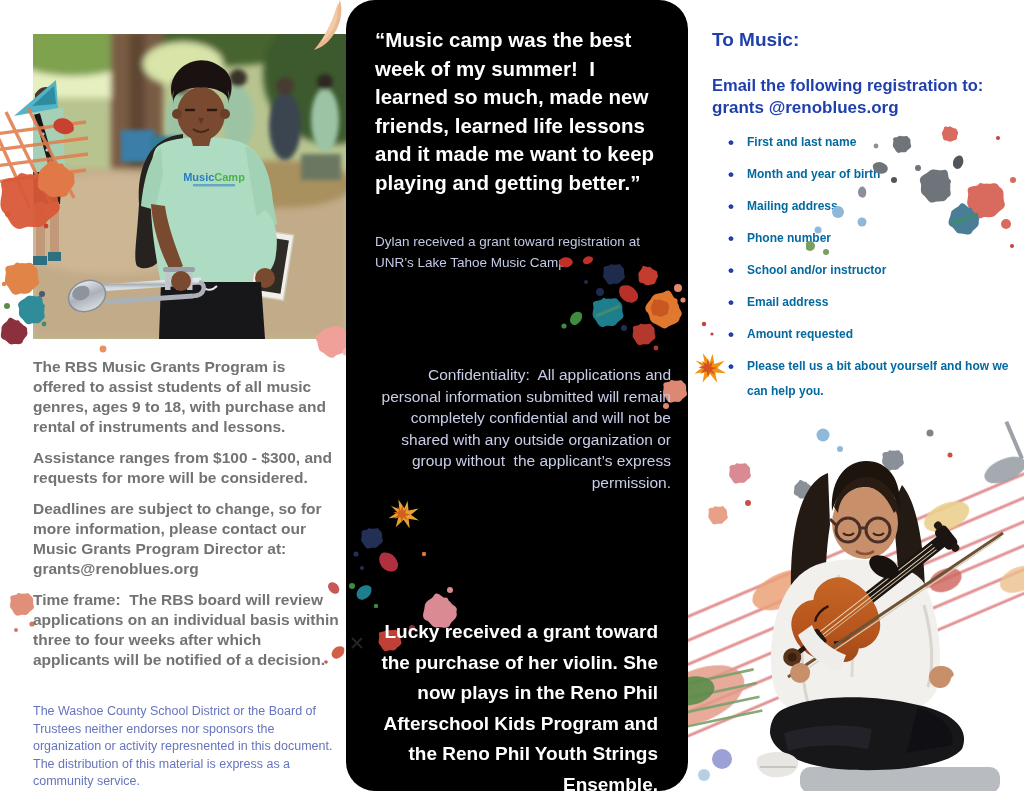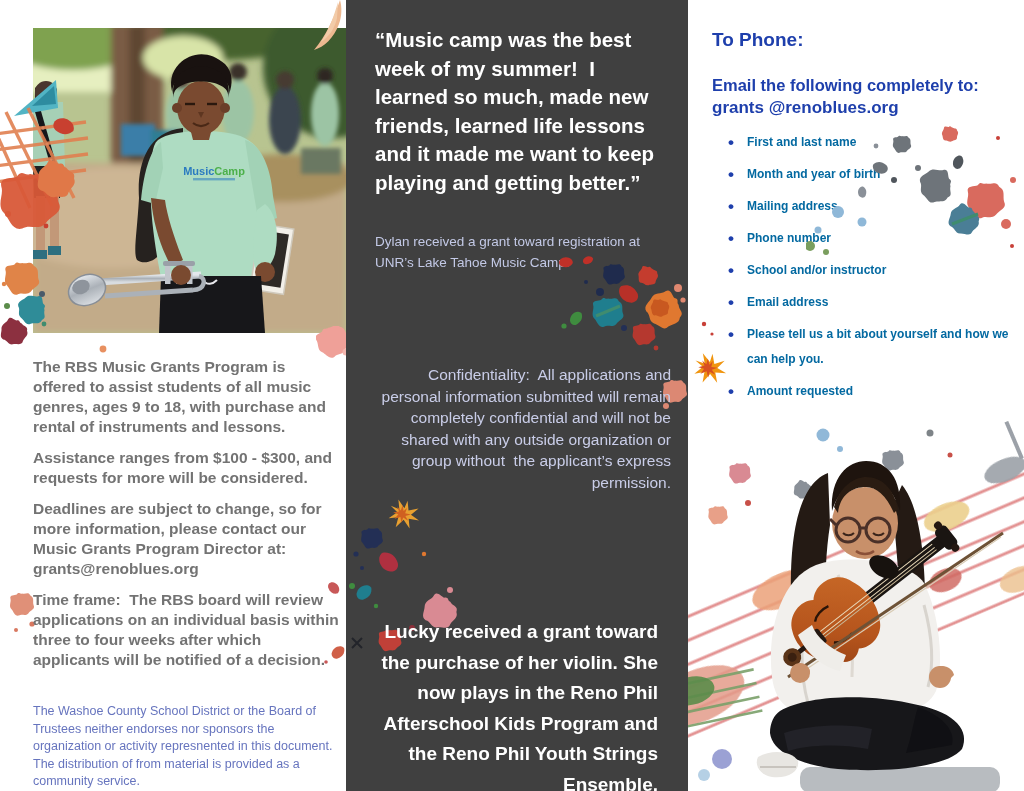--- a/index.html
+++ b/index.html
@@ -1,26 +1,26 @@
 <!DOCTYPE html>
 <html><head>
 <meta charset="utf-8">
 <style>
   html,body{margin:0;padding:0;background:#ffffff;}
   .page{position:relative;width:1024px;height:791px;background:#ffffff;overflow:hidden;
         font-family:"Liberation Sans",sans-serif;}
   .panel{position:absolute;top:0;height:791px;}
   .panel-left{left:0;width:346px;background:#ffffff;}
-  .panel-middle{left:346px;width:342px;background:#404040;}
+  .panel-middle{left:346px;width:342px;background:#000000;border-radius:29px;}
   .panel-right{left:688px;width:336px;background:#ffffff;}
 
   .deco{position:absolute;pointer-events:none;}
 
   
-  .photo-boy{position:absolute;left:33px;top:28px;width:313px;height:308px;overflow:hidden;}
+  .photo-boy{position:absolute;left:33px;top:34px;width:313px;height:308px;overflow:hidden;}
   .left-text{position:absolute;left:33px;top:357px;width:306px;}
   .left-text p{margin:0 0 11px 0;color:#737373;font-weight:700;font-size:15.5px;line-height:20px;
                white-space:pre-wrap;}
   .left-text p.disclaimer{margin-top:33px;color:#6674BE;font-weight:400;font-size:12.5px;line-height:17.5px;}
 
   
   .quote{position:absolute;left:29px;top:26px;width:292px;color:#ffffff;font-weight:700;
          font-size:20.5px;line-height:28.5px;white-space:pre-wrap;}
   .quote-caption{position:absolute;left:29px;top:231px;width:292px;color:#C3C9E6;
                  font-size:13.5px;line-height:21px;white-space:pre-wrap;}
@@ -216,21 +216,21 @@
     <svg class="deco" style="left:312px;top:0;width:34px;height:52px" viewBox="0 0 34 52">
       <path d="M28,0 C22,18 14,36 2,50 C12,47 22,38 27,24 C30,16 30,7 28,0 Z" fill="#ECB890"></path>
       <path d="M26,2 C22,16 17,30 9,42 C17,37 23,28 25,18 Z" fill="#F2CBA8"></path>
     </svg>
 
     <div class="left-text">
       <p>The RBS Music Grants Program is offered to assist students of all music genres, ages 9 to 18, with purchase and rental of instruments and lessons.</p>
       <p>Assistance ranges from $100 - $300, and requests for more will be considered.</p>
       <p>Deadlines are subject to change, so for more information, please contact our Music Grants Program Director at: grants@renoblues.org</p>
       <p>Time frame:  The RBS board will review applications on an individual basis within three to four weeks after which applicants will be notified of a decision.</p>
-      <p class="disclaimer">The Washoe County School District or the Board of Trustees neither endorses nor sponsors the organization or activity represnented in this document.  The distribution of from material is provided as a community service.</p>
+      <p class="disclaimer">The Washoe County School District or the Board of Trustees neither endorses nor sponsors the organization or activity represnented in this document.  The distribution of this material is express as a community service.</p>
     </div>
   </section>
 
   <section class="panel panel-middle">
     <div class="quote">“Music camp was the best week of my summer!  I learned so much, made new friends, learned life lessons and it made me want to keep playing and getting better.”</div>
     <div class="quote-caption">Dylan received a grant toward registration at UNR’s Lake Tahoe Music Camp.</div>
 
     <svg class="deco" style="left:180px;top:250px;width:162px;height:112px" viewBox="0 0 162 112">
       <use href="#leaf" transform="translate(40,12) scale(0.85) rotate(100)" fill="#C03028"></use>
       <use href="#leaf" transform="translate(62,10) scale(0.65) rotate(80)" fill="#C03028"></use>
@@ -274,33 +274,33 @@
       <circle cx="16" cy="76" r="2" fill="#232F55"></circle>
       <circle cx="104" cy="98" r="3" fill="#D98A93"></circle>
       <circle cx="78" cy="62" r="2.2" fill="#E07830"></circle>
       <path d="M6,146 L16,156 M16,146 L6,156" stroke="#22242A" stroke-width="2"></path>
     </svg>
 
     <div class="lucky">Lucky received a grant toward the purchase of her violin. She now plays in the Reno Phil Afterschool Kids Program and the Reno Phil Youth Strings Ensemble.</div>
   </section>
 
   <section class="panel panel-right">
-    <div class="apply-heading">To Phone:</div>
-    <div class="email-intro">Email the following completely to:</div>
+    <div class="apply-heading">To Music:</div>
+    <div class="email-intro">Email the following registration to:</div>
     <div class="email-addr">grants @renoblues.org</div>
 
     <ul class="apply-list">
       <li>First and last name</li>
       <li>Month and year of birth</li>
       <li>Mailing address</li>
       <li>Phone number</li>
       <li>School and/or instructor</li>
       <li>Email address</li>
+      <li>Amount requested</li>
       <li>Please tell us a bit about yourself and how we can help you.</li>
-      <li>Amount requested</li>
     </ul>
 
     <svg class="deco" style="left:118px;top:126px;width:214px;height:150px" viewBox="0 0 214 150">
       <use href="#sp" transform="translate(144,8) scale(0.7) rotate(20)" fill="#D96A5E"></use>
       <use href="#sp" transform="translate(96,18) scale(0.8)" fill="#6E747A"></use>
       <use href="#leaf" transform="translate(74,42) scale(0.95) rotate(-60)" fill="#6E747A"></use>
       <use href="#leaf" transform="translate(152,36) scale(0.85) rotate(30)" fill="#50565C"></use>
       <use href="#sp" transform="translate(130,60) scale(1.45) rotate(90)" fill="#6E747A"></use>
       <circle cx="112" cy="42" r="3" fill="#6E747A"></circle>
       <circle cx="88" cy="54" r="3" fill="#50565C"></circle>

